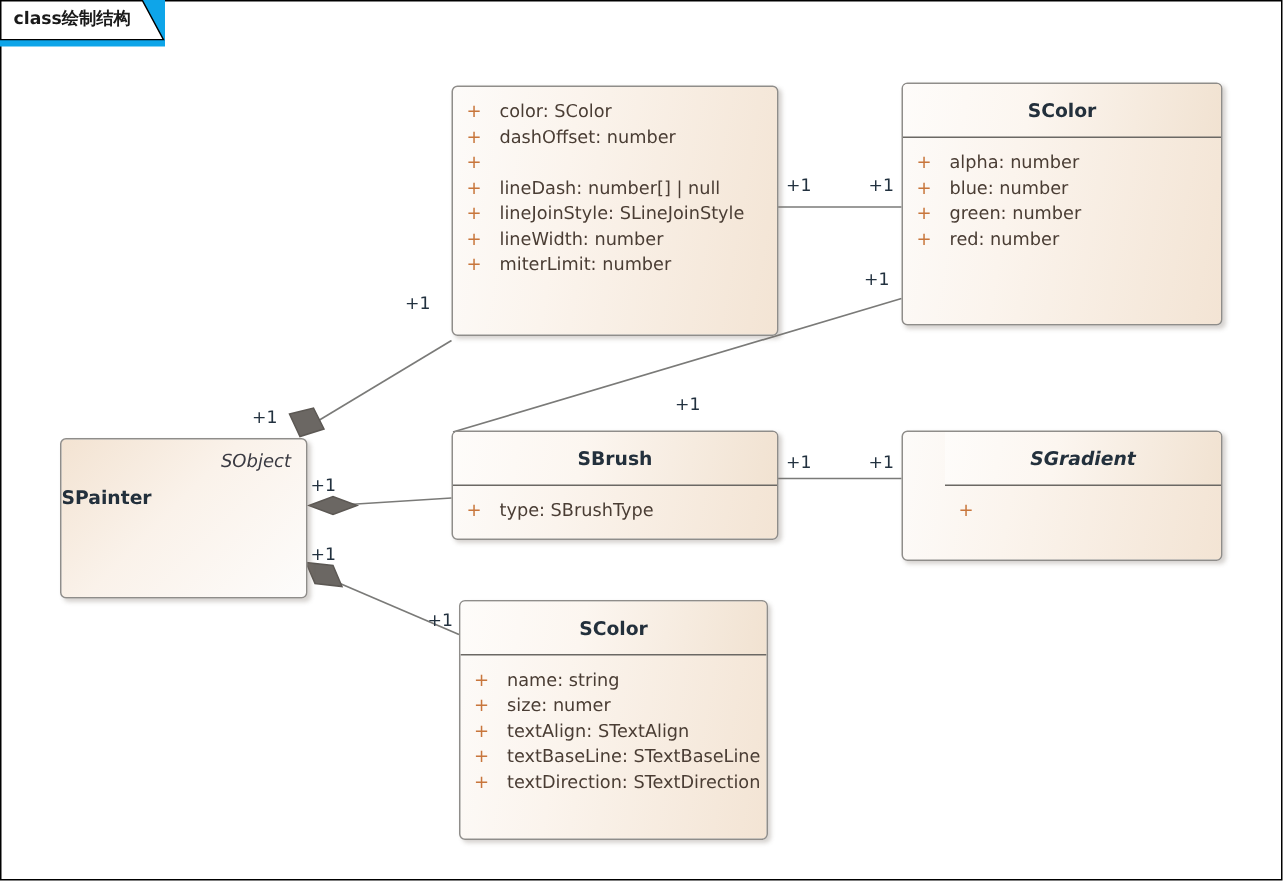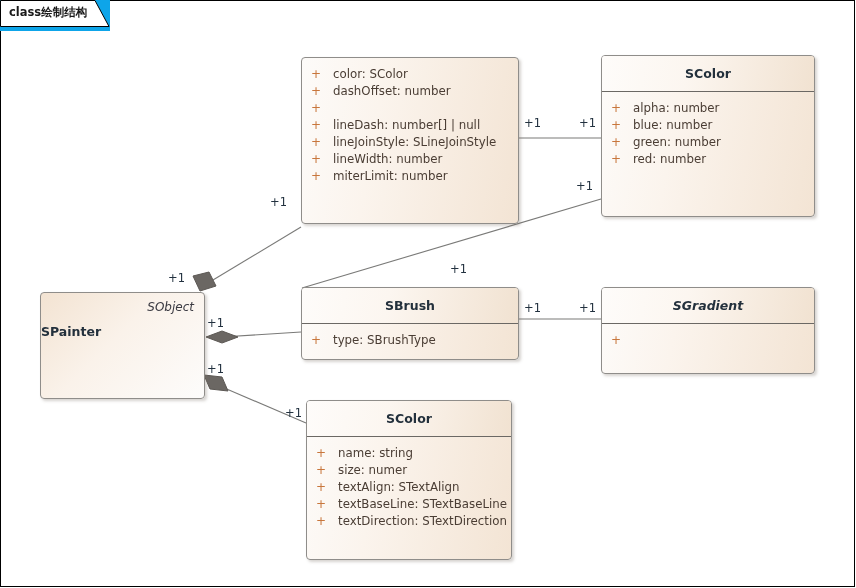--- a/index.html
+++ b/index.html
@@ -246,21 +246,21 @@
       <span class="cls-name">SBrush</span>
     </div>
     <div class="cls-body">
       <div class="attr">
         <span class="vis">+</span>
         <span class="sig">type: SBrushType</span>
       </div>
     </div>
   </div>
 
-  <div class="cls" style="left:601px; top:287px; width:214px; height:87px;">
+  <div class="cls" style="left:601px; top:287px; width:214px; height:87px;padding-left:28px;">
     <div class="cls-header">
       <span class="cls-name abstract">SGradient</span>
     </div>
     <div class="cls-body">
       <div class="attr">
         <span class="vis">+</span>
       </div>
     </div>
   </div>
 

